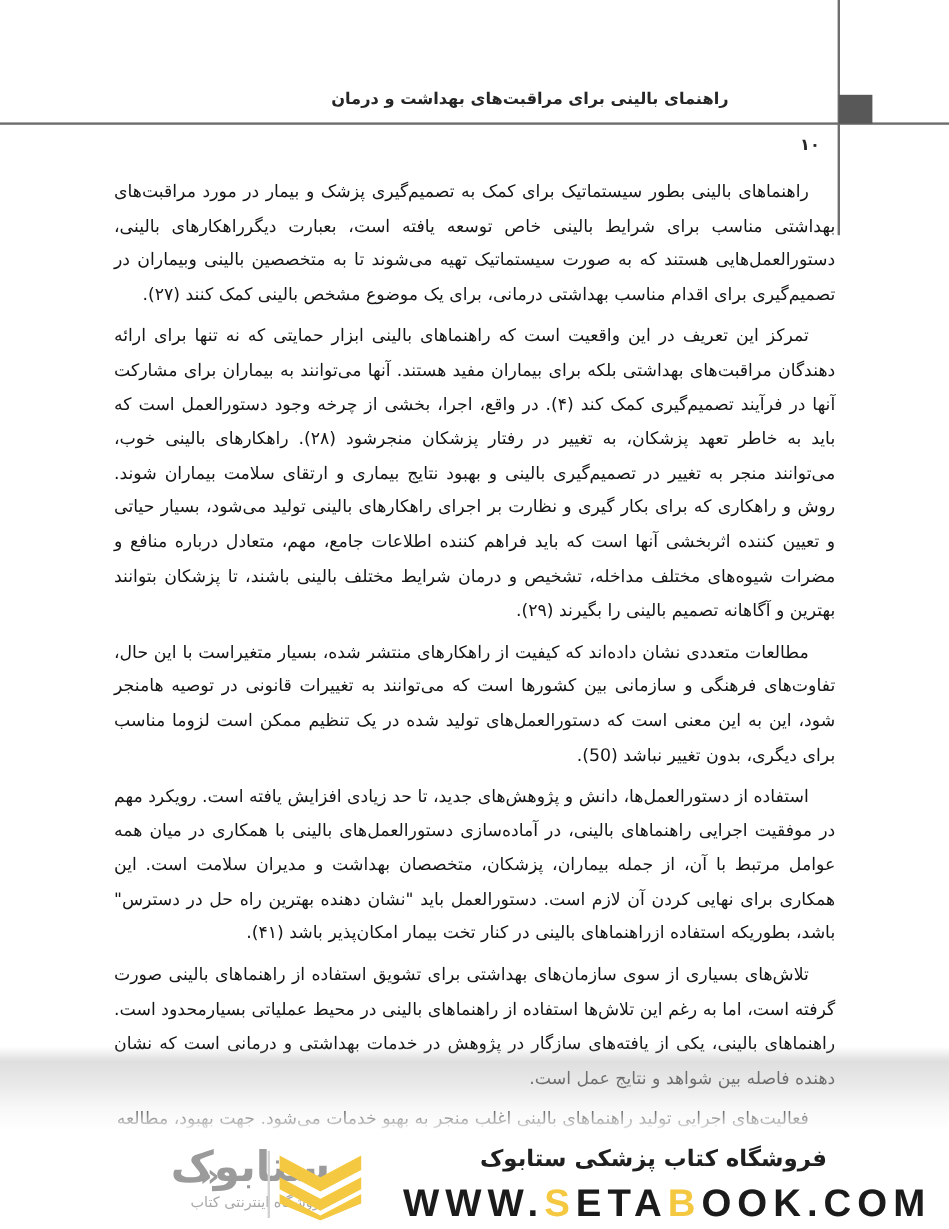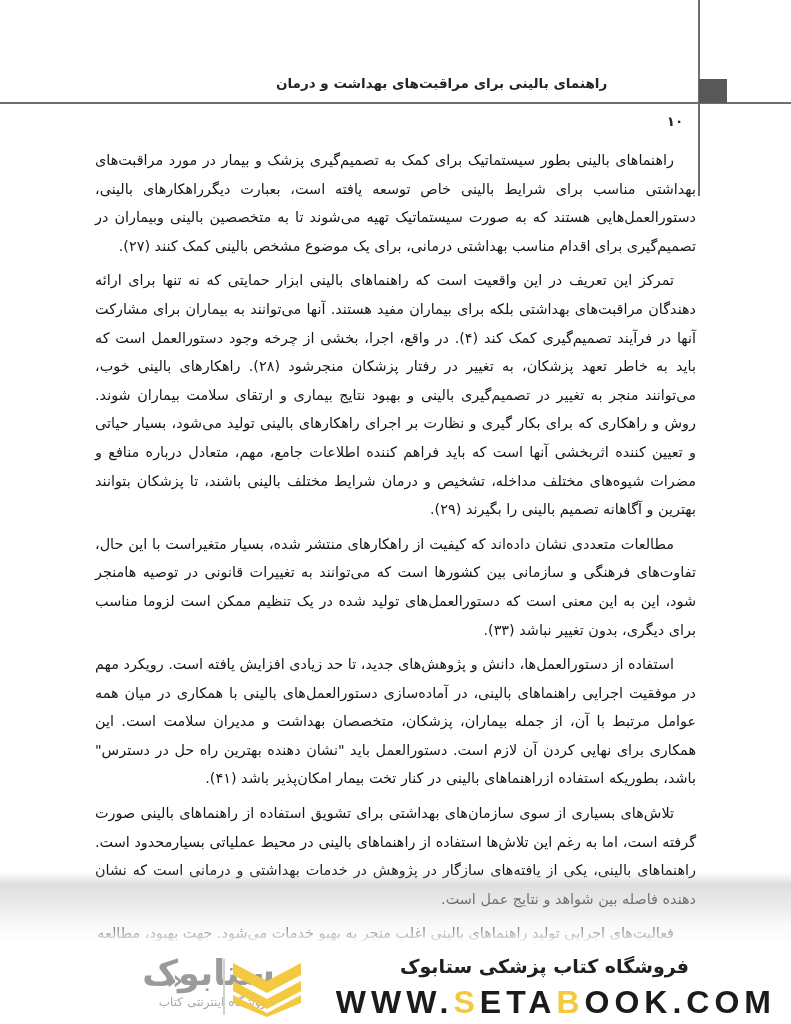--- a/index.html
+++ b/index.html
@@ -205,21 +205,21 @@
   <div class="header-vline"></div>
   <div class="header-square"></div>
 
   <div class="header-title">راهنمای بالینی برای مراقبت‌های بهداشت و درمان</div>
 
   <div class="header-pageno">۱۰</div>
 
   <div class="body-col">
     <p>راهنماهای بالینی بطور سیستماتیک برای کمک به تصمیم‌گیری پزشک و بیمار در مورد مراقبت‌های بهداشتی مناسب برای شرایط بالینی خاص توسعه یافته است، بعبارت دیگرراهکارهای بالینی، دستورالعمل‌هایی هستند که به صورت سیستماتیک تهیه می‌شوند تا به متخصصین بالینی وبیماران در تصمیم‌گیری برای اقدام مناسب بهداشتی درمانی، برای یک موضوع مشخص بالینی کمک کنند (۲۷).</p>
     <p>تمرکز این تعریف در این واقعیت است که راهنماهای بالینی ابزار حمایتی که نه تنها برای ارائه دهندگان مراقبت‌های بهداشتی بلکه برای بیماران مفید هستند. آنها می‌توانند به بیماران برای مشارکت آنها در فرآیند تصمیم‌گیری کمک کند (۴). در واقع، اجرا، بخشی از چرخه وجود دستورالعمل است که باید به خاطر تعهد پزشکان، به تغییر در رفتار پزشکان منجرشود (۲۸). راهکارهای بالینی خوب، می‌توانند منجر به تغییر در تصمیم‌گیری بالینی و بهبود نتایج بیماری و ارتقای سلامت بیماران شوند. روش و راهکاری که برای بکار گیری و نظارت بر اجرای راهکارهای بالینی تولید می‌شود، بسیار حیاتی و تعیین کننده اثربخشی آنها است که باید فراهم کننده اطلاعات جامع، مهم، متعادل درباره منافع و مضرات شیوه‌های مختلف مداخله، تشخیص و درمان شرایط مختلف بالینی باشند، تا پزشکان بتوانند بهترین و آگاهانه تصمیم بالینی را بگیرند (۲۹).</p>
-    <p>مطالعات متعددی نشان داده‌اند که کیفیت از راهکارهای منتشر شده، بسیار متغیراست با این حال، تفاوت‌های فرهنگی و سازمانی بین کشورها است که می‌توانند به تغییرات قانونی در توصیه هامنجر شود، این به این معنی است که دستورالعمل‌های تولید شده در یک تنظیم ممکن است لزوما مناسب برای دیگری، بدون تغییر نباشد (۳۳).</p>
+    <p>مطالعات متعددی نشان داده‌اند که کیفیت از راهکارهای منتشر شده، بسیار متغیراست با این حال، تفاوت‌های فرهنگی و سازمانی بین کشورها است که می‌توانند به تغییرات قانونی در توصیه هامنجر شود، این به این معنی است که دستورالعمل‌های تولید شده در یک تنظیم ممکن است لزوما مناسب برای دیگری، بدون تغییر نباشد (50).</p>
     <p>استفاده از دستورالعمل‌ها، دانش و پژوهش‌های جدید، تا حد زیادی افزایش یافته است. رویکرد مهم در موفقیت اجرایی راهنماهای بالینی، در آماده‌سازی دستورالعمل‌های بالینی با همکاری در میان همه عوامل مرتبط با آن، از جمله بیماران، پزشکان، متخصصان بهداشت و مدیران سلامت است. این همکاری برای نهایی کردن آن لازم است. دستورالعمل باید "نشان دهنده بهترین راه حل در دسترس" باشد، بطوریکه استفاده ازراهنماهای بالینی در کنار تخت بیمار امکان‌پذیر باشد (۴۱).</p>
     <p>تلاش‌های بسیاری از سوی سازمان‌های بهداشتی برای تشویق استفاده از راهنماهای بالینی صورت گرفته است، اما به رغم این تلاش‌ها استفاده از راهنماهای بالینی در محیط عملیاتی بسیارمحدود است. راهنماهای بالینی، یکی از یافته‌های سازگار در پژوهش در خدمات بهداشتی و درمانی است که نشان دهنده فاصله بین شواهد و نتایج عمل است.</p>
     <p>فعالیت‌های اجرایی تولید راهنماهای بالینی اغلب منجر به بهبو خدمات می‌شود. جهت بهبود، مطالعه</p>
   </div>
 
   <div class="fade-band"></div>
   <div class="footer-mask"></div>
 
   <div class="footer">
 

